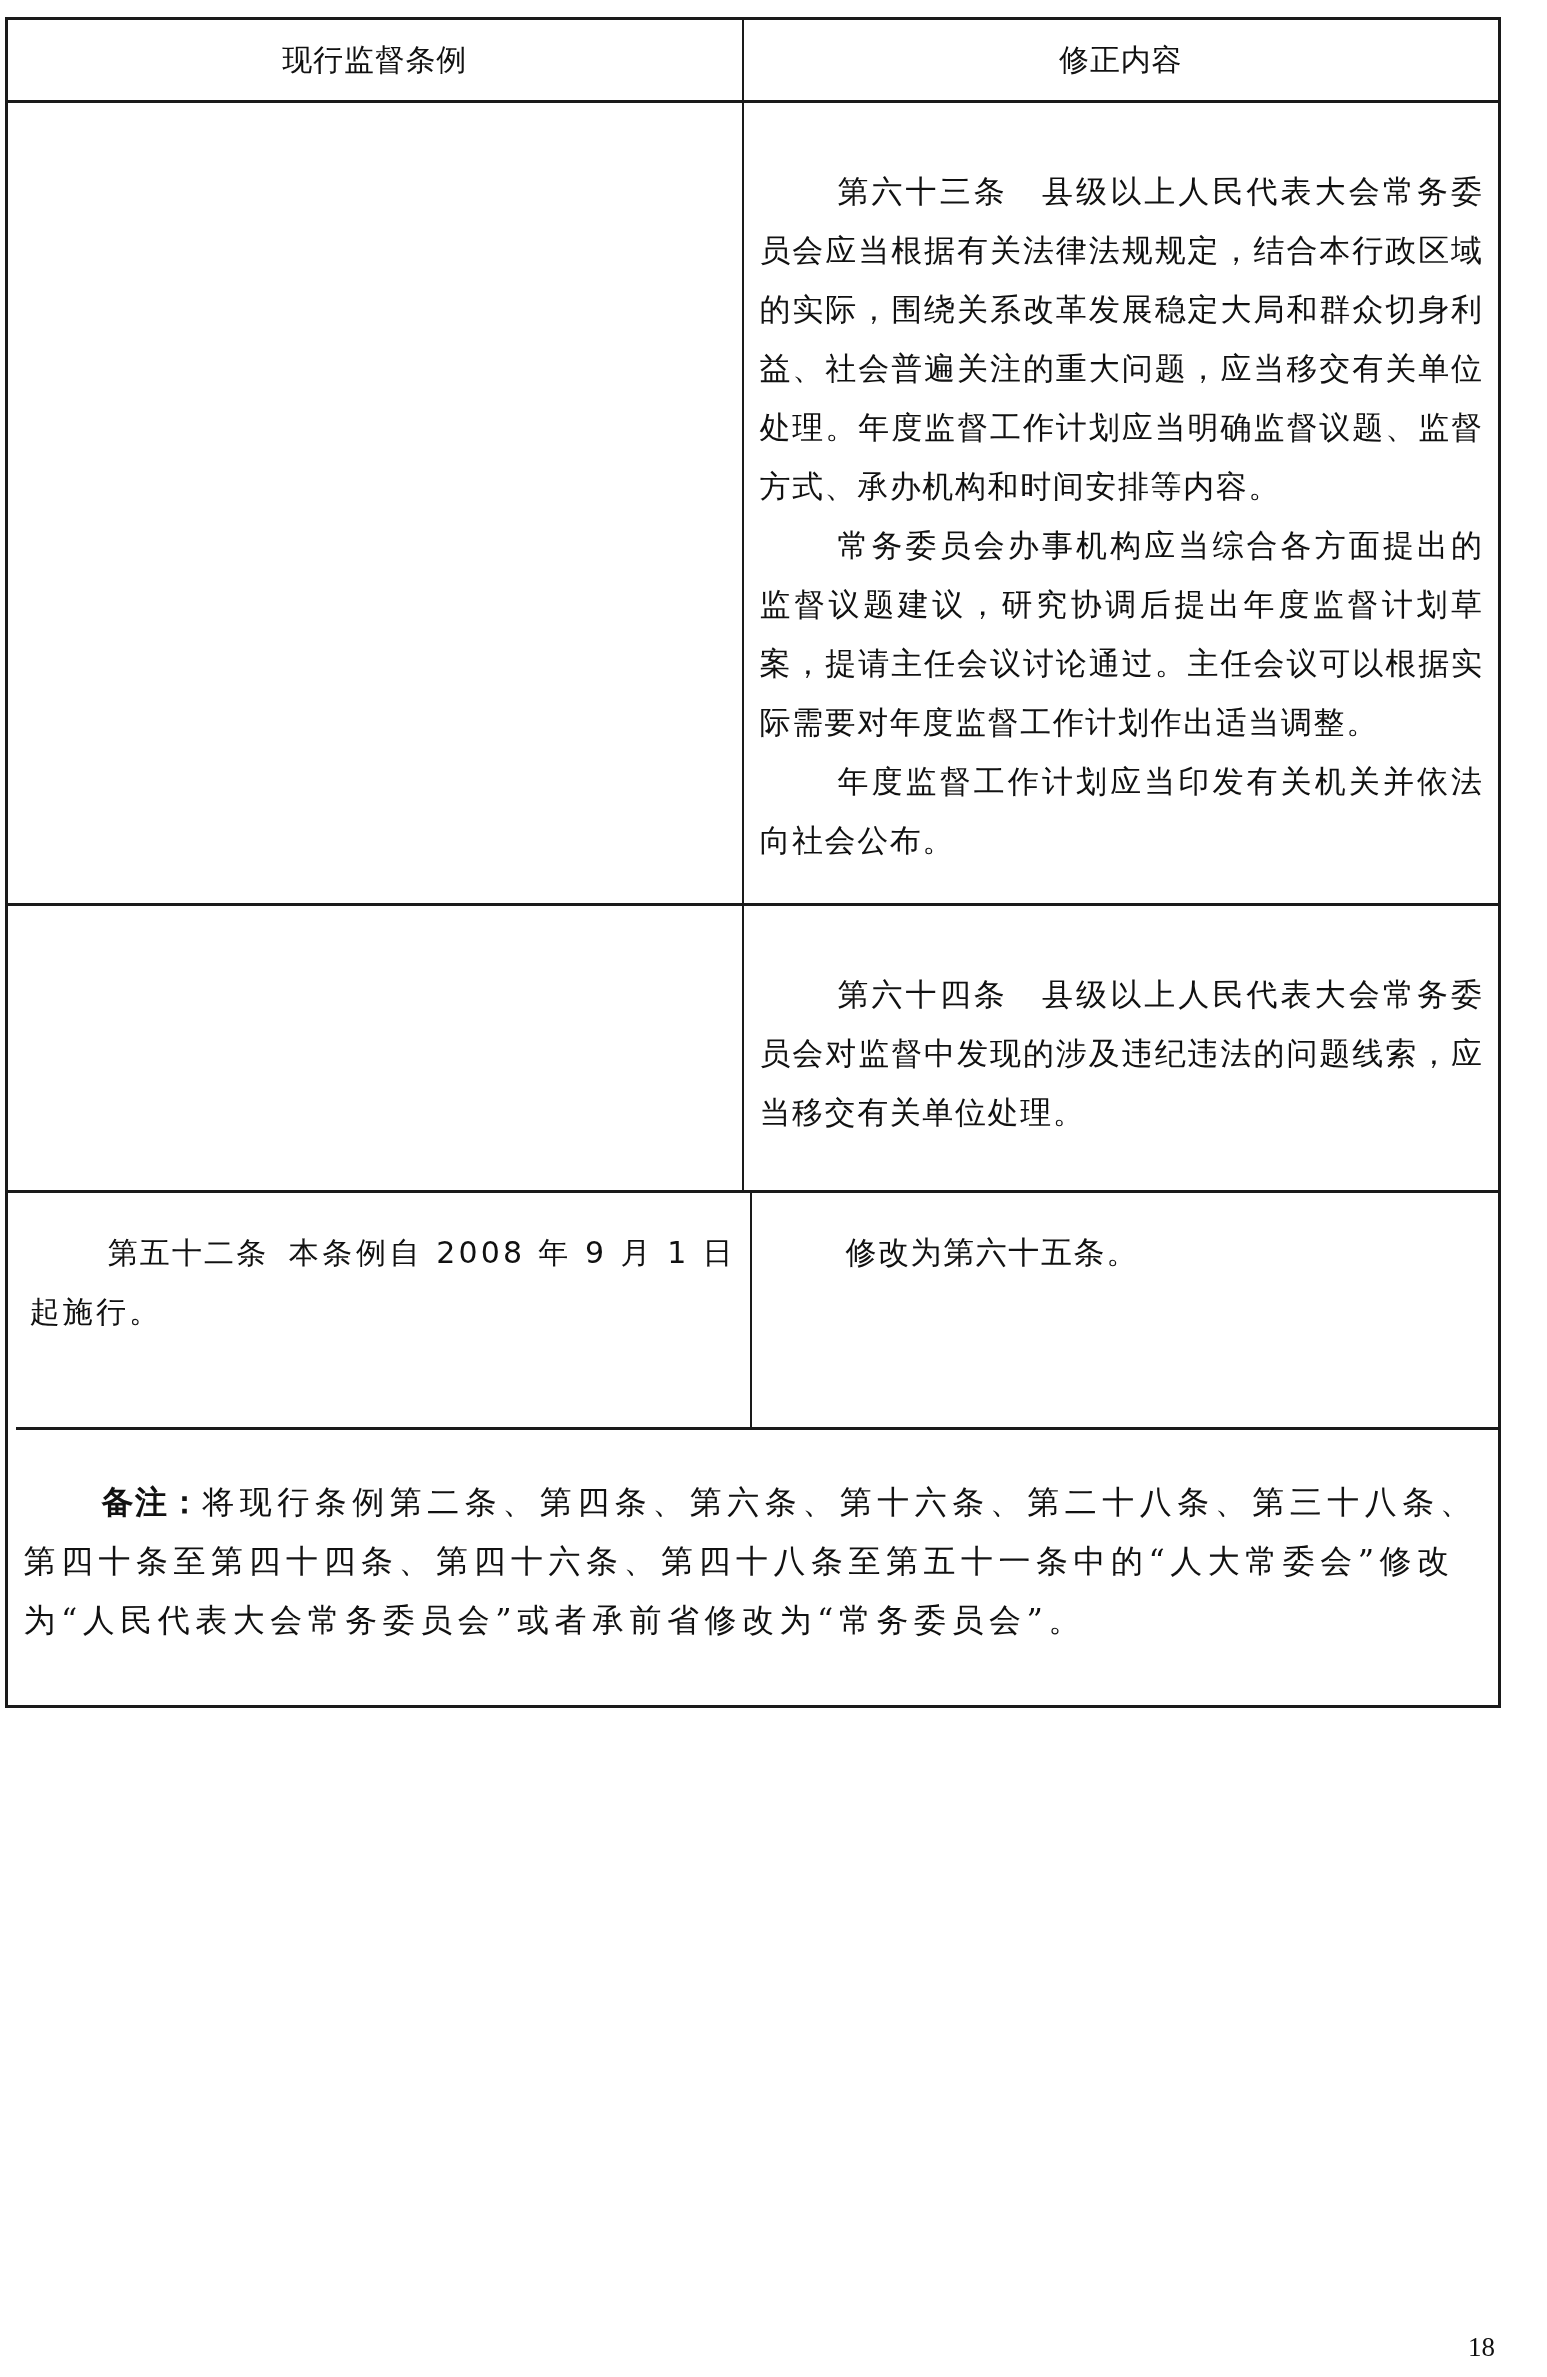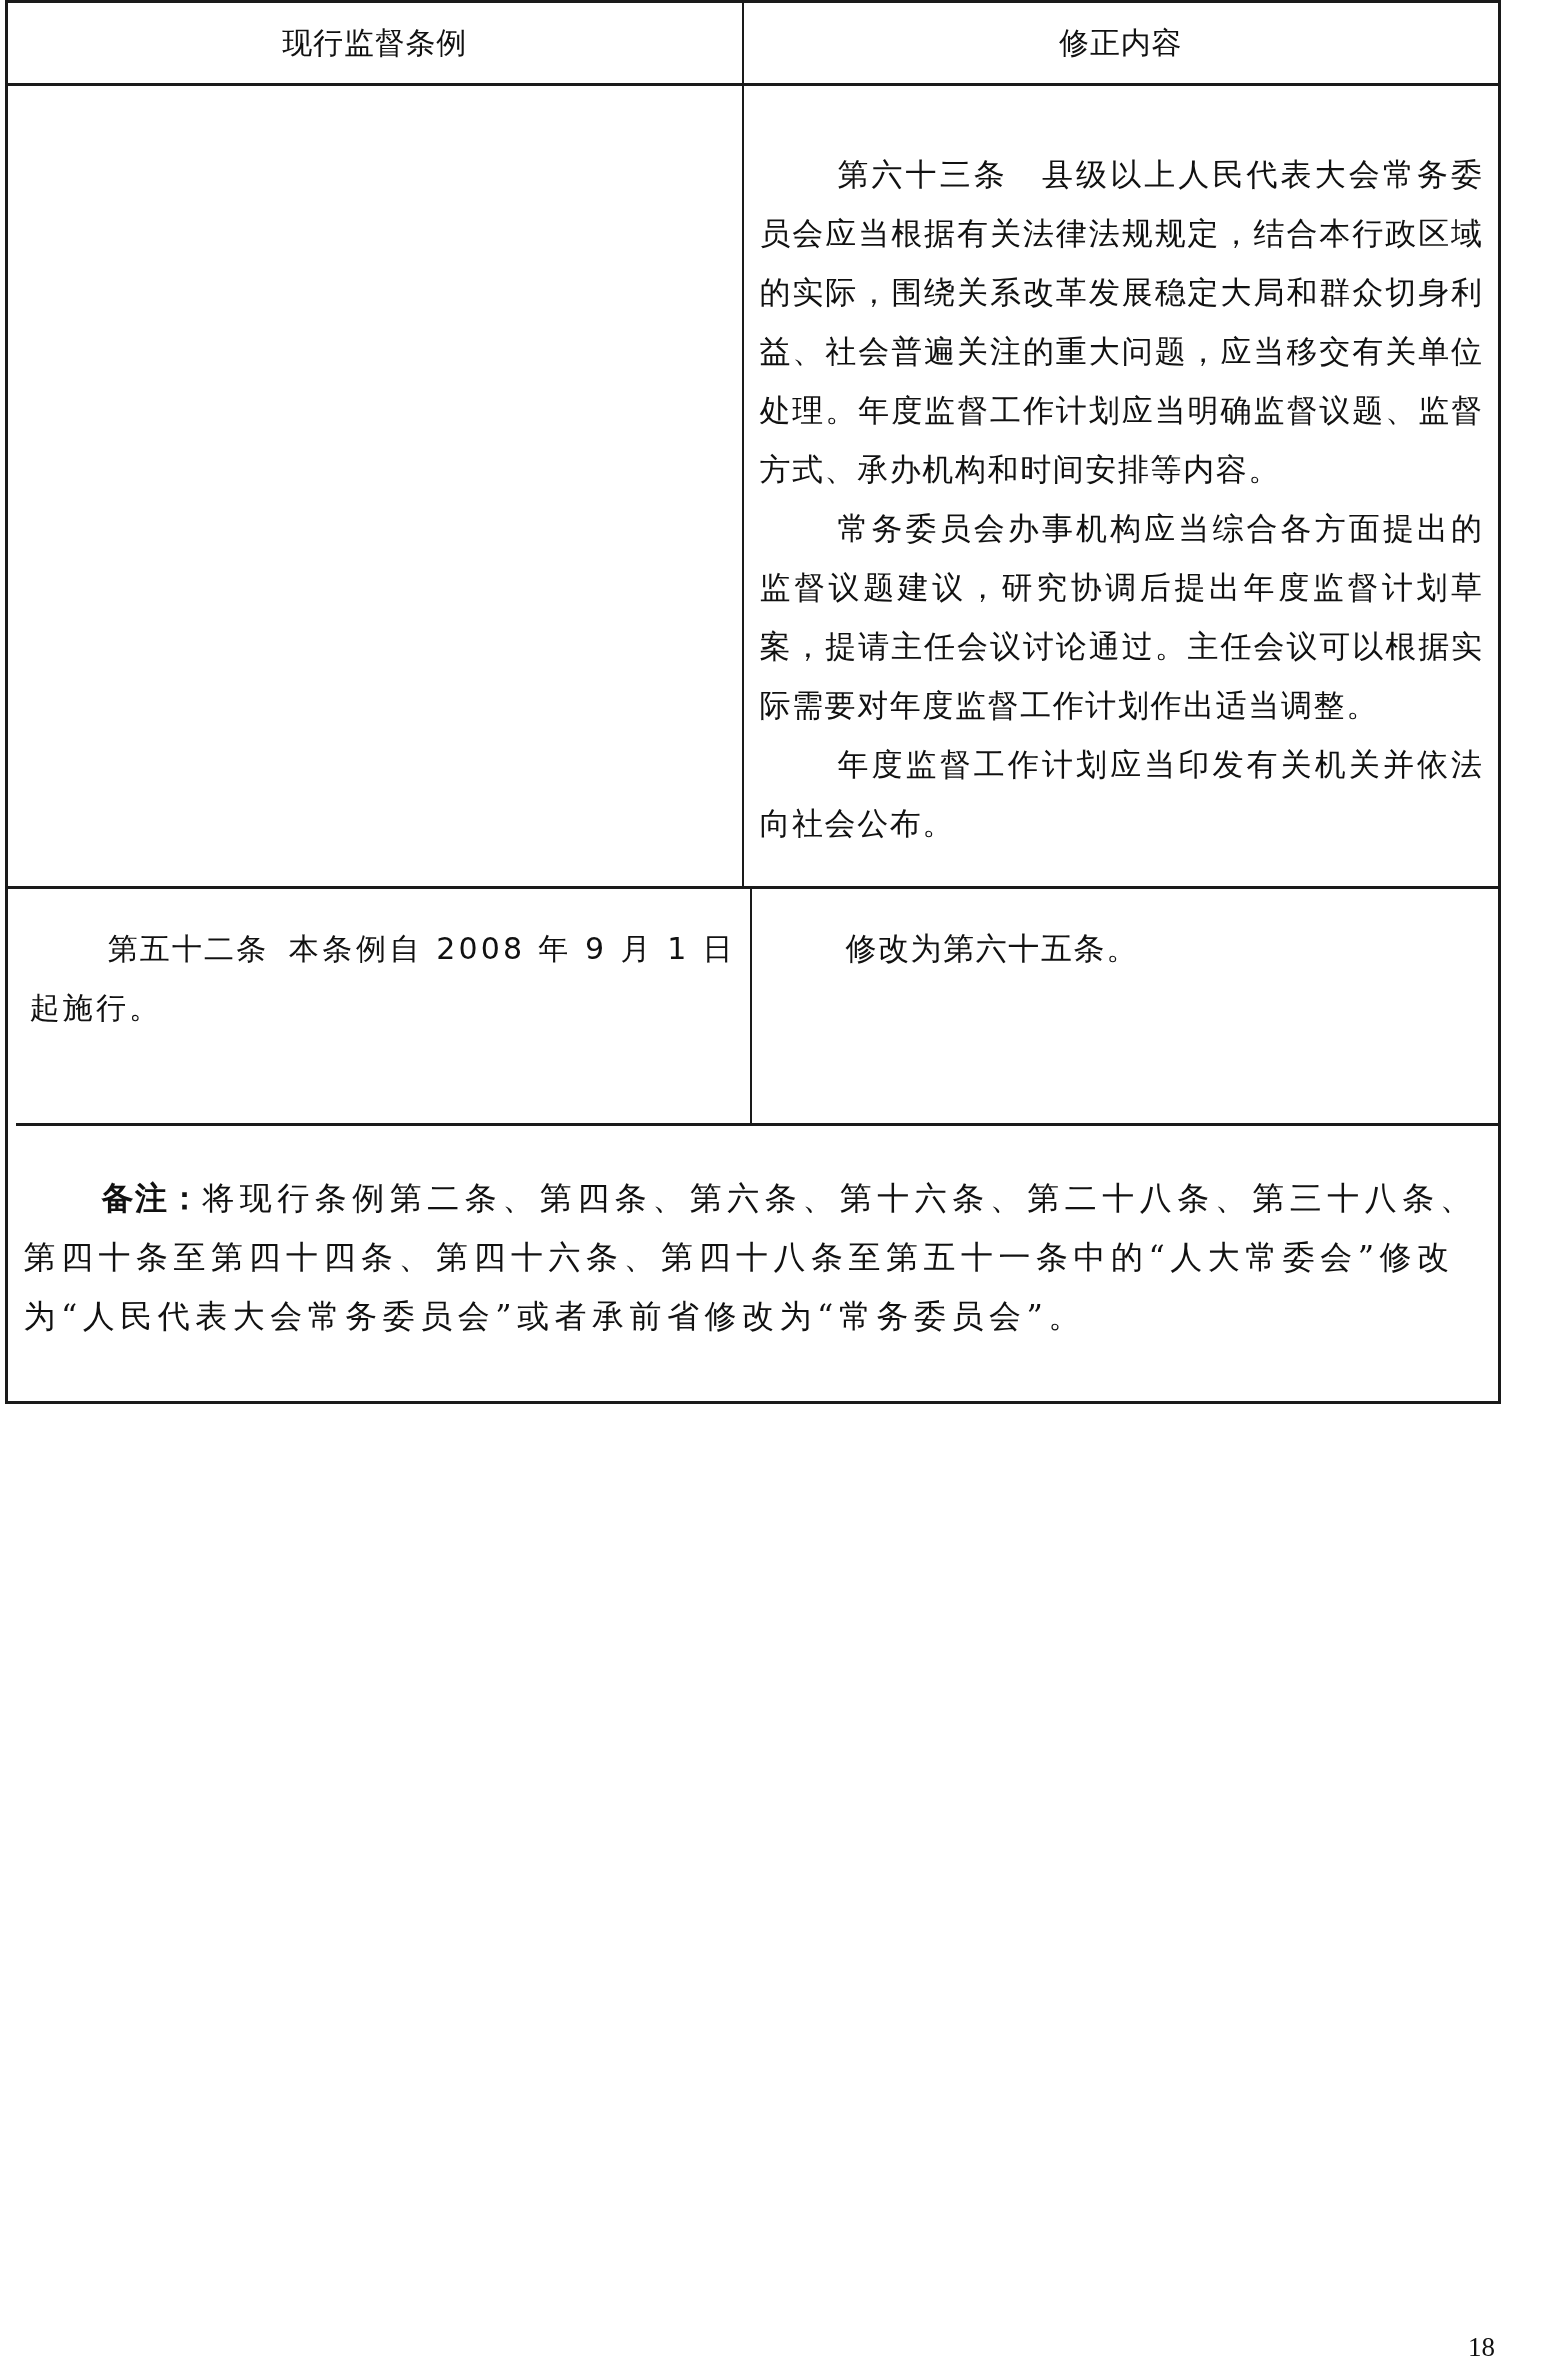--- a/index.html
+++ b/index.html
@@ -11,21 +11,21 @@
     width: 1547px;
     height: 2377px;
     position: relative;
     overflow: hidden;
     font-family: "DejaVu Sans", "Liberation Sans", sans-serif;
     color: #111111;
   }
   .page-table {
     position: absolute;
     left: 4.7px;
-    top: 0;
+    top: 17px;
     width: 1496px;
     border: 3.1px solid #1a1a1a;
     box-sizing: border-box;
   }
   .row {
     display: flex;
     border-bottom: 3.1px solid #1a1a1a;
     box-sizing: border-box;
   }
   .row:last-child { border-bottom: none; }
@@ -111,20 +111,26 @@
 
   <div class="row row-63">
     <div class="cell left"></div>
     <div class="cell right">
       <p class="para indent">第六十三条　县级以上人民代表大会常务委员会应当根据有关法律法规规定，结合本行政区域的实际，围绕关系改革发展稳定大局和群众切身利益、社会普遍关注的重大问题，应当移交有关单位处理。年度监督工作计划应当明确监督议题、监督方式、承办机构和时间安排等内容。</p>
       <p class="para indent">常务委员会办事机构应当综合各方面提出的监督议题建议，研究协调后提出年度监督计划草案，提请主任会议讨论通过。主任会议可以根据实际需要对年度监督工作计划作出适当调整。</p>
       <p class="para indent">年度监督工作计划应当印发有关机关并依法向社会公布。</p>
     </div>
   </div>
 
+  <div class="row row-64">
+    <div class="cell left"></div>
+    <div class="cell right">
+      <p class="para indent">第六十四条　县级以上人民代表大会常务委员会对监督中发现的涉及违纪违法的问题线索，应当移交有关单位处理。</p>
+    </div>
+  </div>
 
   <div class="row row-52">
     <div class="cell left">
       <p class="para indent"><span class="art-label">第五十二条</span><span>本条例自 2008 年 9 月 1 日起施行。</span></p>
     </div>
     <div class="cell right">
       <p class="para indent">修改为第六十五条。</p>
     </div>
   </div>
 

